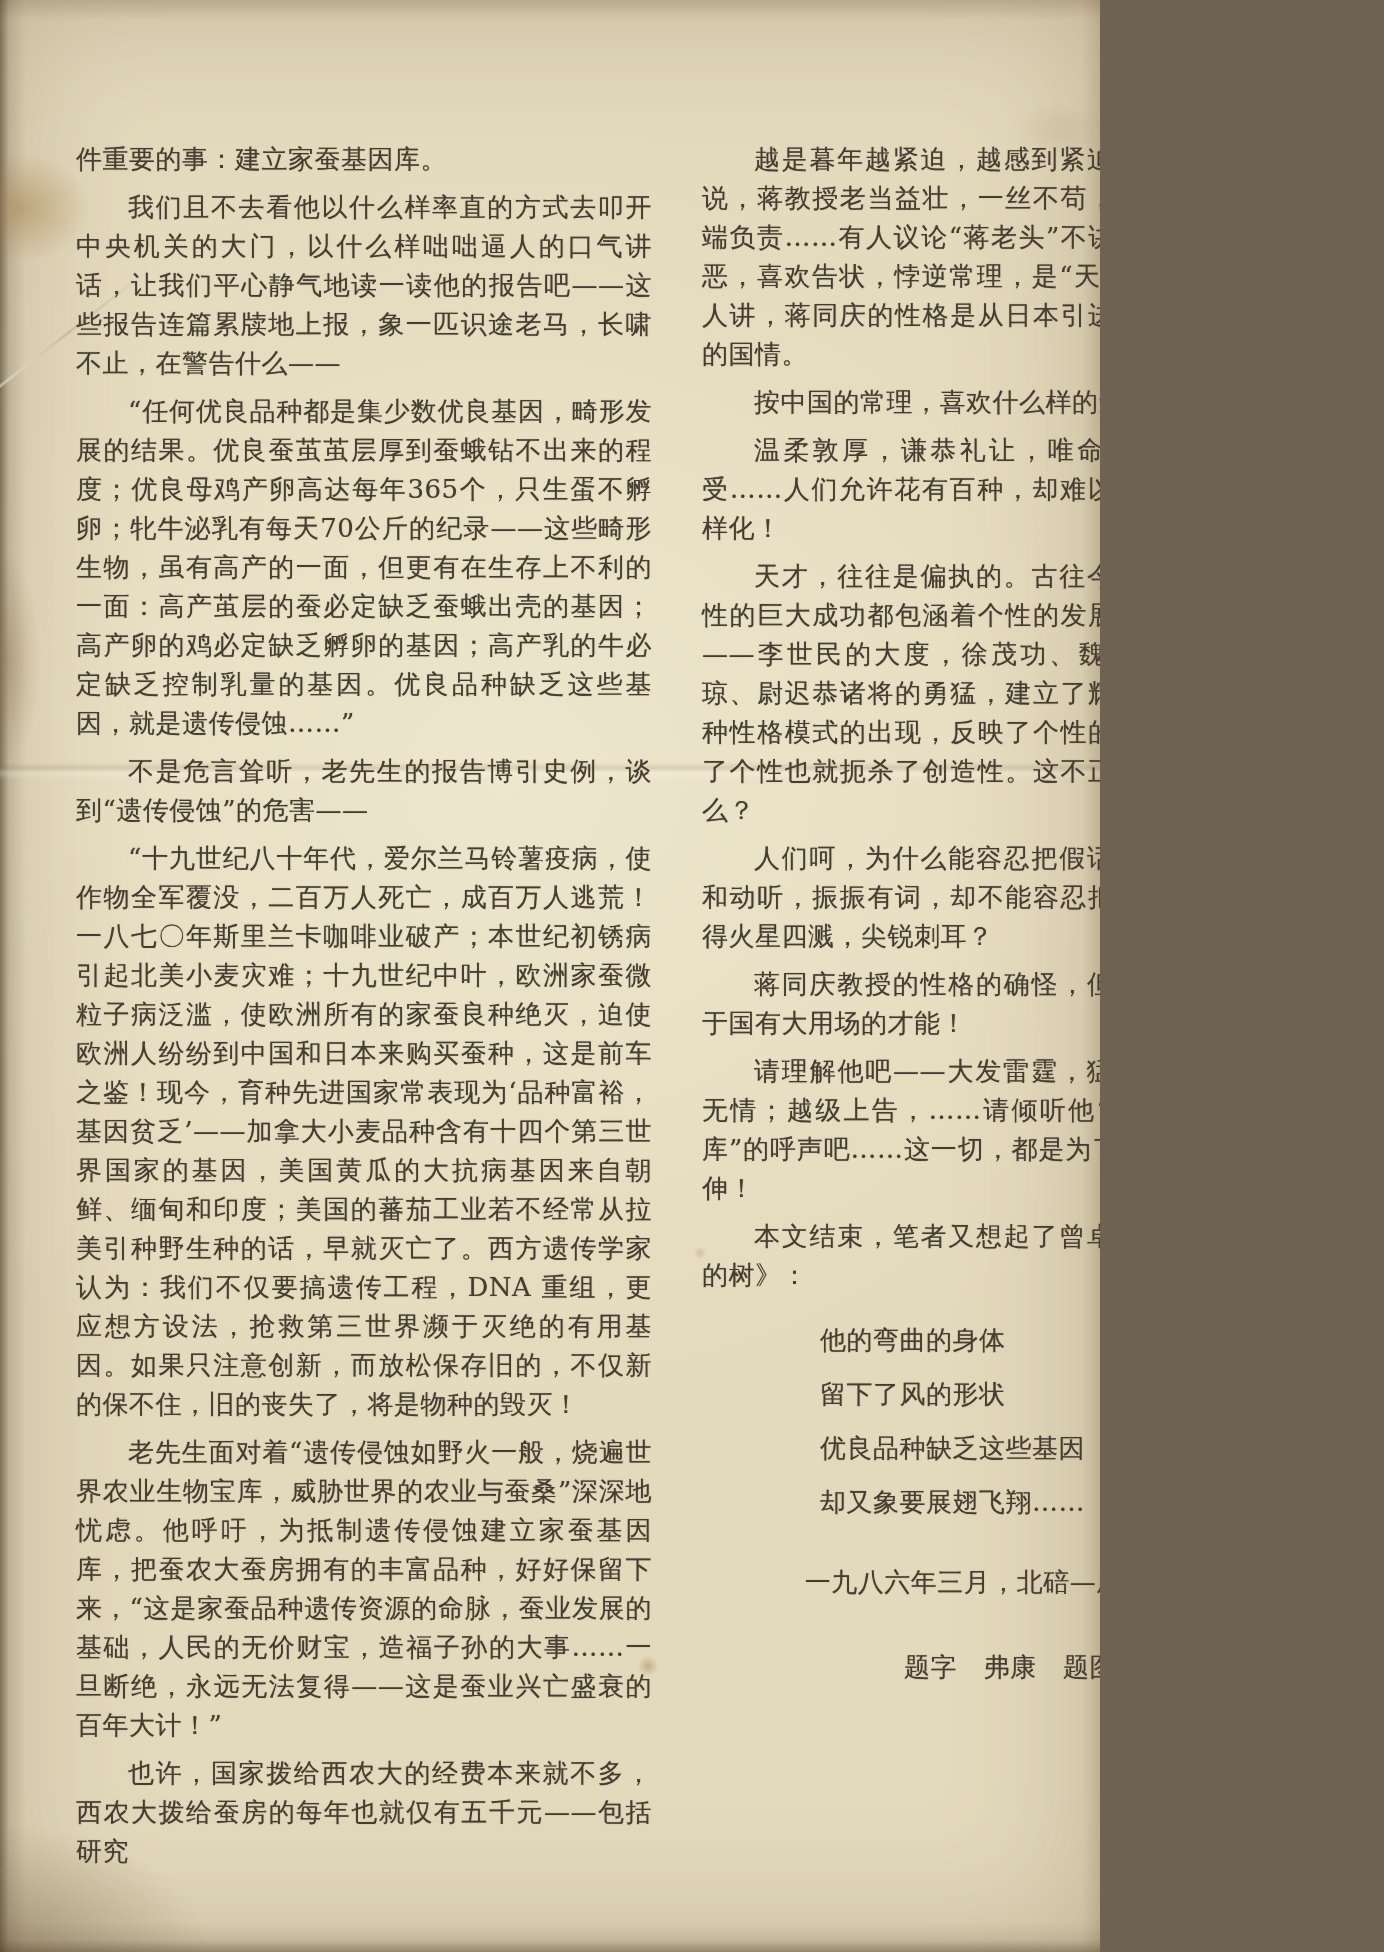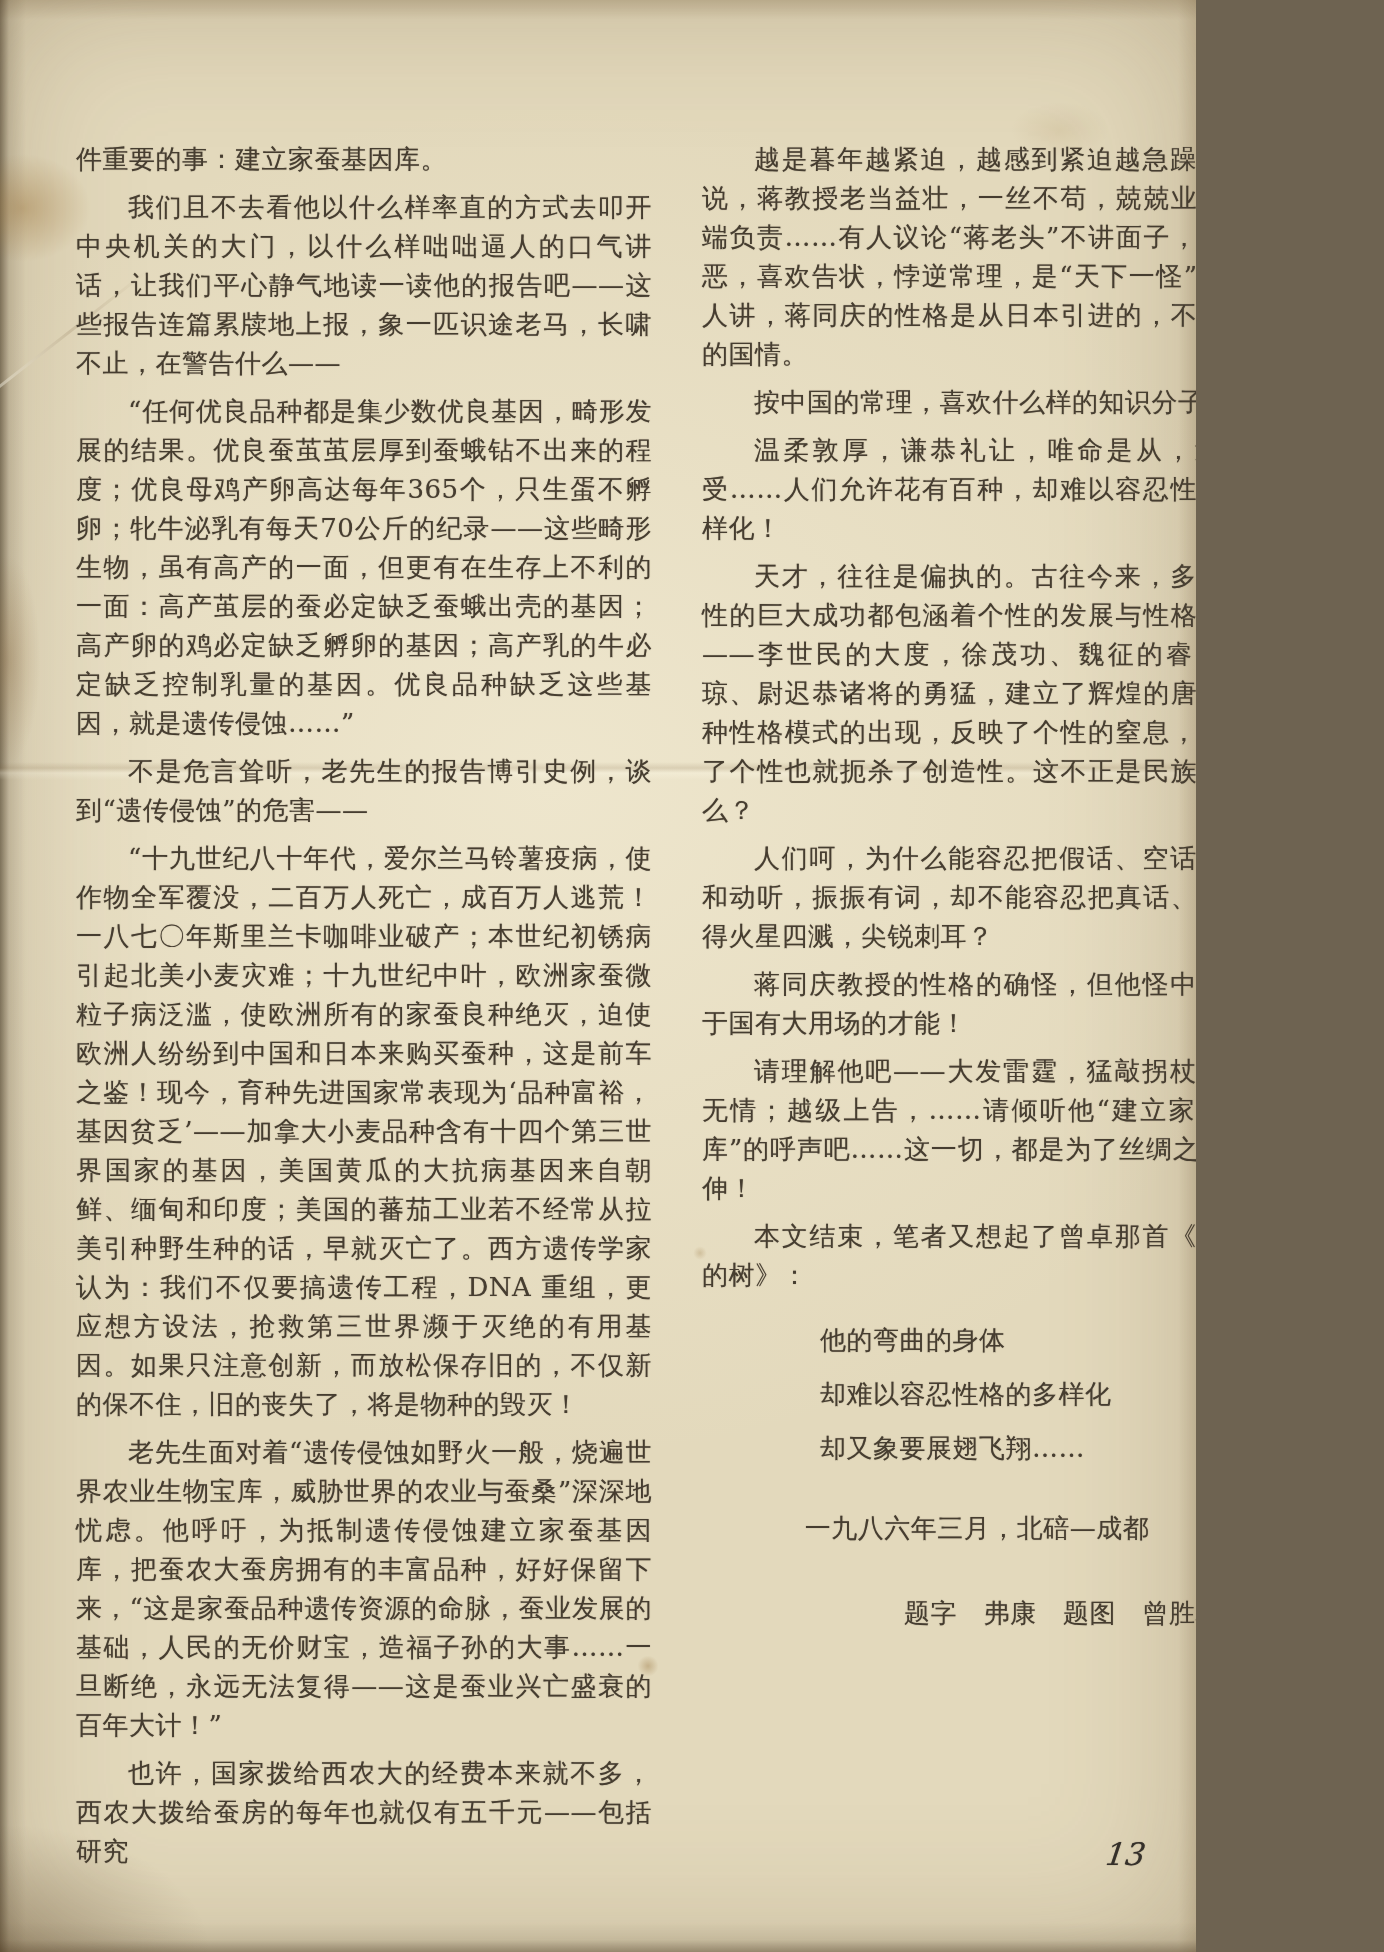--- a/index.html
+++ b/index.html
@@ -1,18 +1,18 @@
 <!DOCTYPE html>
 <html><head>
 <meta charset="utf-8">
 <style>
   html,body{margin:0;padding:0;background:#6e6351;}
   .paper{
     position:relative;
-    width:1196px;height:1952px;
+    width:1100px;height:1952px;
     overflow:hidden;
     background:
       
       radial-gradient(circle 14px at 648px 1666px, rgba(151,116,62,.40), rgba(151,116,62,0) 75%),
       radial-gradient(circle 9px at 700px 1253px, rgba(151,116,62,.28), rgba(151,116,62,0) 75%),
       radial-gradient(ellipse 95px 75px at 22px 208px, rgba(158,116,55,.42), rgba(158,116,55,0) 72%),
       radial-gradient(ellipse 46px 150px at 8px 660px, rgba(140,105,60,.30), rgba(140,105,60,0) 70%),
       radial-gradient(ellipse 70px 40px at 1060px 130px, rgba(150,115,65,.12), rgba(150,115,65,0) 70%),
       
       linear-gradient(to bottom, rgba(0,0,0,0) 762px, rgba(120,95,60,.16) 768px, rgba(255,252,235,.30) 773px, rgba(0,0,0,0) 780px),
@@ -80,21 +80,22 @@
     <p class="para">按中国的常理，喜欢什么样的知识分子呢？</p>
     <p class="para">温柔敦厚，谦恭礼让，唯命是从，逆来顺受……人们允许花有百种，却难以容忍性格的多样化！</p>
     <p class="para">天才，往往是偏执的。古往今来，多少历史性的巨大成功都包涵着个性的发展与性格的互补——李世民的大度，徐茂功、魏征的睿智，秦琼、尉迟恭诸将的勇猛，建立了辉煌的唐朝。一种性格模式的出现，反映了个性的窒息，而抹煞了个性也就扼杀了创造性。这不正是民族的缺陷么？</p>
     <p class="para">人们呵，为什么能容忍把假话、空话说得柔和动听，振振有词，却不能容忍把真话、实话说得火星四溅，尖锐刺耳？</p>
     <p class="para">蒋同庆教授的性格的确怪，但他怪中包涵着于国有大用场的才能！</p>
     <p class="para">请理解他吧——大发雷霆，猛敲拐杖，严厉无情；越级上告，……请倾听他“建立家蚕基因库”的呼声吧……这一切，都是为了丝绸之路的延伸！</p>
     <p class="para">本文结束，笔者又想起了曾卓那首《悬崖边的树》：</p>
 
     <div class="poem">
       <p class="poem-line">他的弯曲的身体</p>
-      <p class="poem-line">却难以容忍性格的多样化</p>
+      <p class="poem-line">留下了风的形状</p>
+      <p class="poem-line">优良品种缺乏这些基因</p>
       <p class="poem-line">却又象要展翅飞翔……</p>
     </div>
 
     <p class="dateline">一九八六年三月，北碚—成都</p>
     <p class="credits">题字　弗康　题图　曾胜利</p>
   </div>
 
   <div class="page-number">13</div>
 </div>
 

